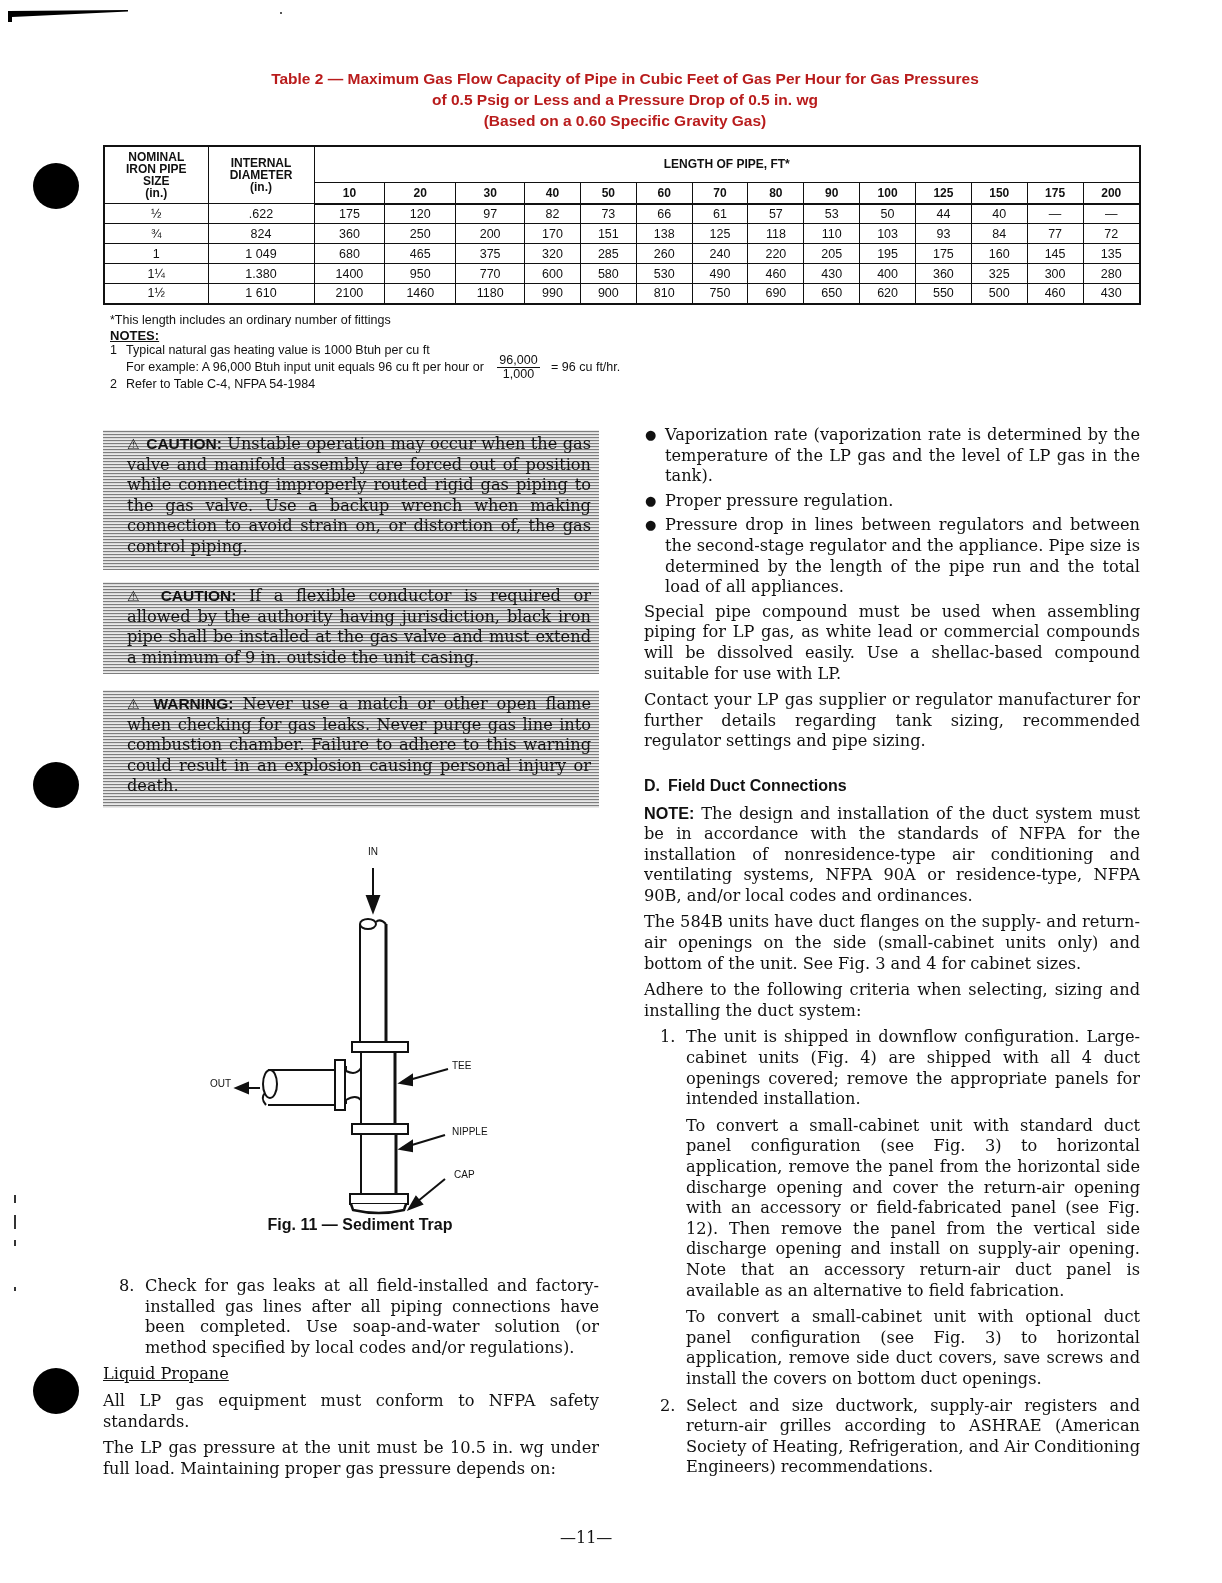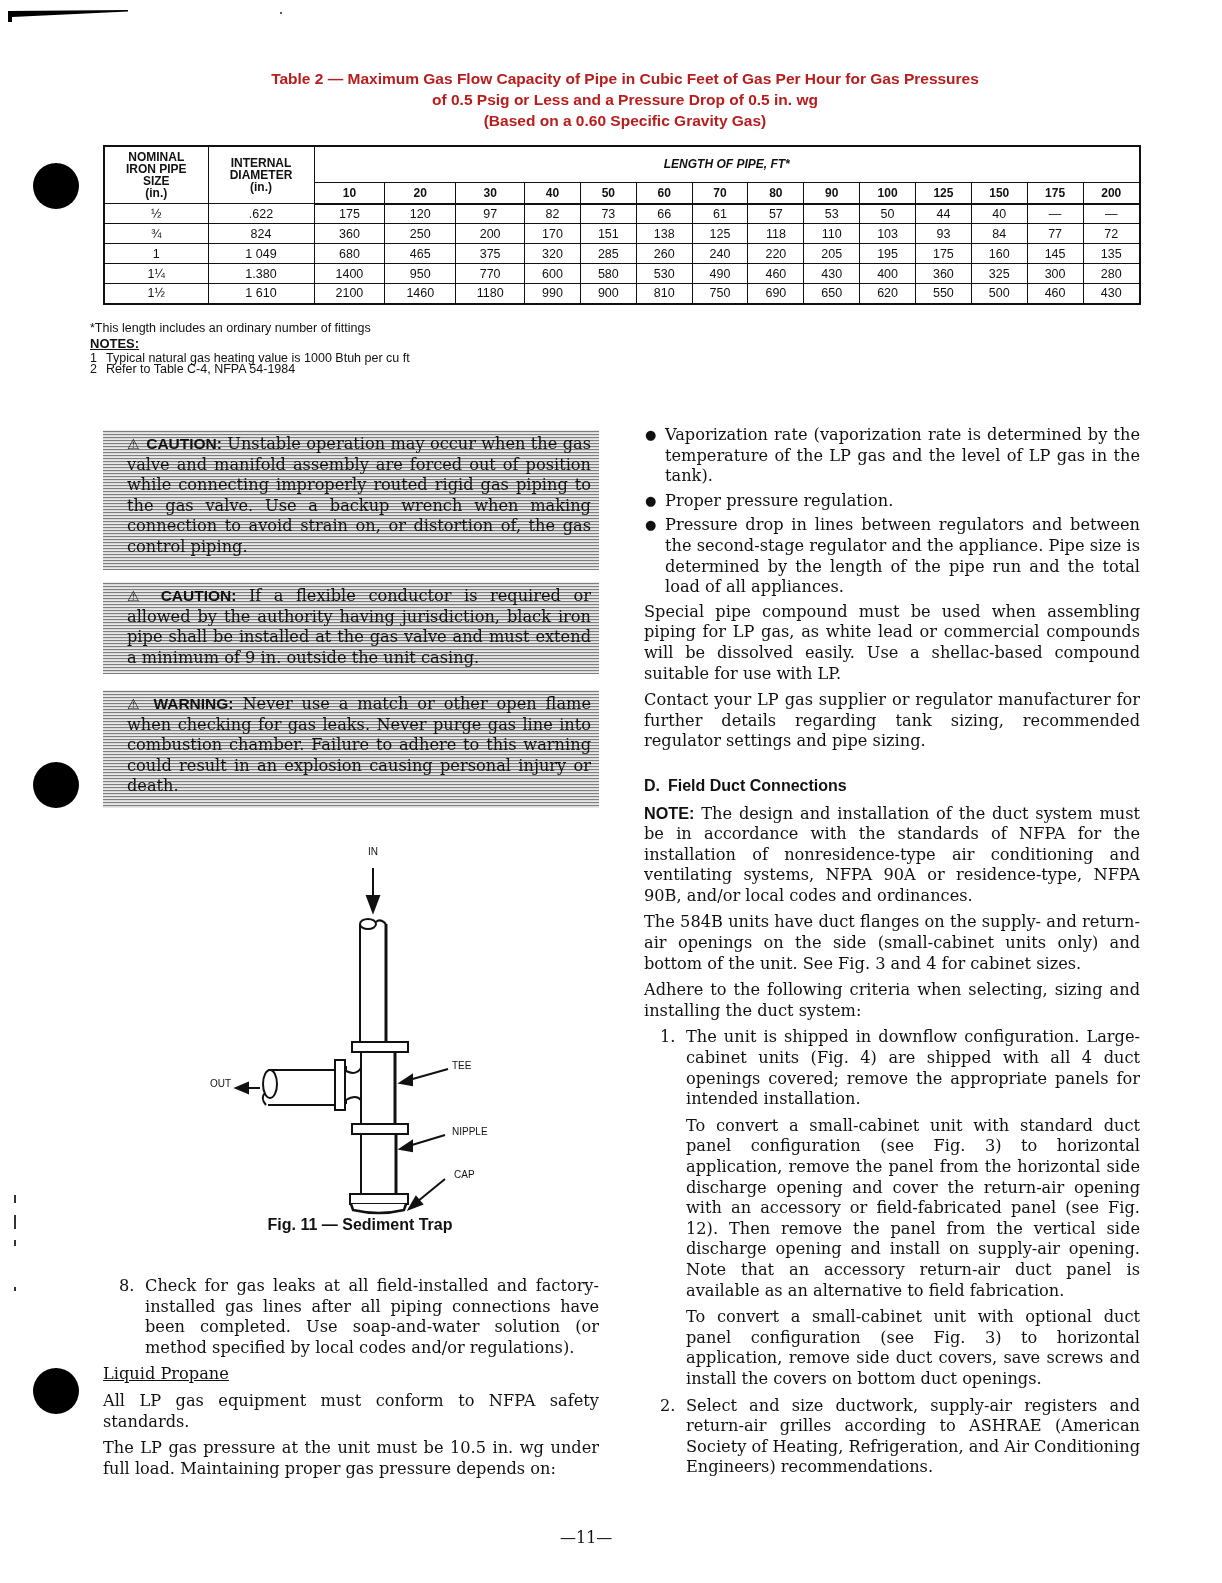--- a/index.html
+++ b/index.html
@@ -24,27 +24,27 @@
     position: absolute; left: 103px; top: 145px; width: 1038px;
     border-collapse: collapse; font-family: "Liberation Sans", sans-serif;
     font-size: 12.5px; color: #111;
   }
   table.gas-table th, table.gas-table td {
     border: 1.5px solid #111; text-align: center; padding: 0 2px; height: 20px;
   }
   table.gas-table { border: 2.5px solid #111; }
   table.gas-table th { font-weight: bold; font-size: 12px; }
   table.gas-table th.corner { line-height: 12px; padding: 4px 0; }
-  table.gas-table th.length-title { height: 34px; border-bottom: 1.5px solid #111; font-style: italic; }
+  table.gas-table th.length-title { height: 34px; border-bottom: 1.5px solid #111; }
   table.gas-table td.num { text-align: center; }
   table.gas-table tr.header-row-2 th { border-bottom: 2.5px solid #111; }
 
   .footnotes {
-    position: absolute; left: 90px; top: 313px; width: 620px;
-    font-family: "Liberation Sans", sans-serif; font-size: 12.5px; color: #111; line-height: 15px; margin-top: 8px;
+    position: absolute; left: 110px; top: 313px; width: 620px;
+    font-family: "Liberation Sans", sans-serif; font-size: 12.5px; color: #111; line-height: 15px;
   }
   .footnotes .notes-title { font-weight: bold; font-size: 13px; text-decoration: underline; }
   .note-row { position: relative; padding-left: 16px; }
   .note-num { position: absolute; left: 0; top: 0; }
   .fraction { display: inline-block; vertical-align: middle; text-align: center; margin: 0 8px 0 10px; line-height: 13px; }
   .fraction .numer { display: block; border-bottom: 1px solid #111; padding: 0 2px; }
   .fraction .denom { display: block; padding: 0 2px; }
 
   .warn-box {
     position: absolute; left: 103px; width: 496px;
@@ -244,20 +244,28 @@
       </tr>
     </tbody>
 </table>
 
 <div class="footnotes">
   <div>*This length includes an ordinary number of fittings</div>
   <div class="notes-title">NOTES:</div>
   <div class="note-row">
     <span class="note-num">1</span>
     <div>Typical natural gas heating value is 1000 Btuh per cu ft</div>
+    <div style="margin-top:-4px;">
+      <span>For example: A 96,000 Btuh input unit equals 96 cu ft per hour or</span>
+      <span class="fraction">
+        <span class="numer">96,000</span>
+        <span class="denom">1,000</span>
+      </span>
+      <span>= 96 cu ft/hr.</span>
+    </div>
   </div>
   <div class="note-row" style="margin-top:-4px;">
     <span class="note-num">2</span>
     <div>Refer to Table C-4, NFPA 54-1984</div>
   </div>
 </div>
 
 <div class="warn-box caution-1">
   <span class="label"><span class="tri">⚠</span> <span>CAUTION:</span></span>
   <span>Unstable operation may occur when the gas valve and manifold assembly are forced out of position while connecting improperly routed rigid gas piping to the gas valve. Use a backup wrench when making connection to avoid strain on, or distortion of, the gas control piping.</span>

